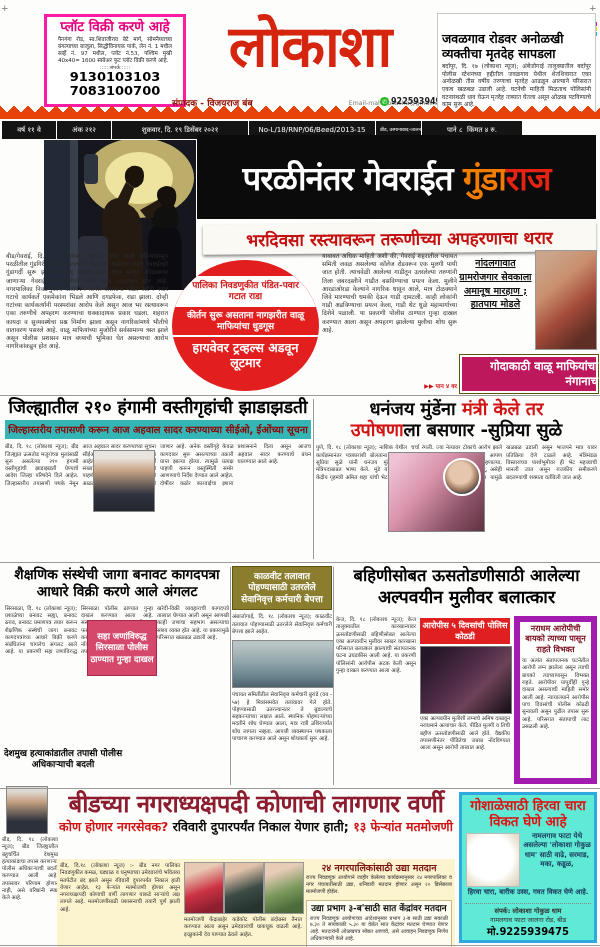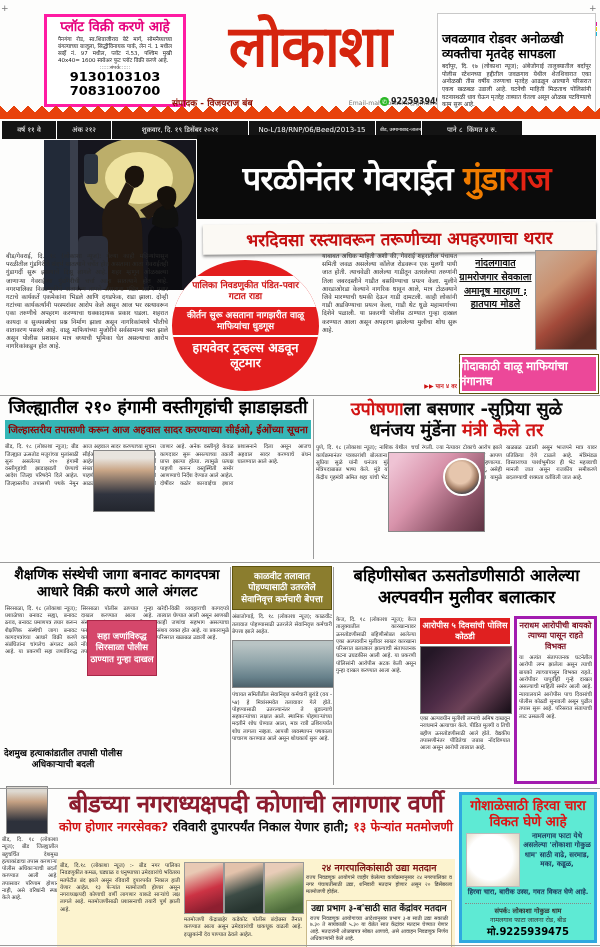--- a/index.html
+++ b/index.html
@@ -49,22 +49,22 @@
   #lead-col1{left:6px;top:252px;width:162px;height:141px;overflow:hidden;}
   #lead-oval{left:172px;top:260px;width:147px;height:131px;border-radius:50%;background:#e31e1e;overflow:hidden;
     display:flex;flex-direction:column;justify-content:center;text-align:center;}
   #lead-oval .o1{background:#fff;color:#cf1717;font-size:9px;font-weight:bold;padding:4px 16px 2px;line-height:1.25;}
   #lead-oval .o2{color:#fff;font-size:9px;font-weight:bold;padding:3px 12px;line-height:1.25;border-top:2px solid #fff;}
   #lead-oval .o3{color:#fff;font-size:12.5px;font-weight:bold;padding:3px 10px 5px;line-height:1.2;border-top:2px solid #fff;}
   #lead-col2{left:322px;top:252px;width:135px;height:141px;overflow:hidden;}
   #lead-side{left:459px;top:250px;width:138px;height:100px;display:flex;gap:3px;}
   #lead-side .txt{width:74px;font-size:9.5px;font-weight:bold;line-height:1.45;text-align:center;color:#111;padding-top:6px;text-decoration:underline;}
   #lead-side .ph{width:61px;height:98px;background:linear-gradient(140deg,#caa58c 10%,#c98f6e 35%,#a34a3a 60%,#5f2e24 85%);border:1px solid #999;}
-  #lead-olive{left:459px;top:354px;width:138px;height:38px;background:#ec4899;border:1px solid #5f540e;
-    box-shadow:inset 0 0 0 2px #fff;display:flex;align-items:center;justify-content:center;text-align:left;}
+  #lead-olive{left:459px;top:354px;width:138px;height:38px;background:#be185d;border:1px solid #5f540e;
+    box-shadow:inset 0 0 0 2px #fff;display:flex;align-items:center;justify-content:center;text-align:right;}
   #lead-olive .t{color:#fff;font-weight:bold;font-size:11.5px;line-height:1.3;}
   
   #s2-left{left:5px;top:398px;width:306px;height:160px;}
   #s2-left .h{font-size:17.5px;font-weight:bold;text-align:center;line-height:1.1;color:#000;}
   #s2-left .teal{margin-top:3px;background:#35b6b6;color:#8f0000;font-weight:bold;font-size:9.8px;text-align:center;line-height:19px;height:19px;white-space:nowrap;overflow:hidden;}
   #s2-left .b{margin-top:4px;height:108px;overflow:hidden;}
   #s2-ph1{left:93px;top:450px;width:60px;height:60px;background:linear-gradient(180deg,#e8e4de 12%,#c9a687 32%,#30343f 72%,#23262e);border:1px solid #888;}
   #s2-right{left:316px;top:398px;width:281px;height:160px;}
   #s2-right .h{font-size:18px;font-weight:bold;text-align:center;line-height:1.18;white-space:nowrap;}
   #s2-right .b{margin-top:4px;height:104px;overflow:hidden;}
@@ -86,21 +86,21 @@
   #s3-mid .b1{margin-top:3px;height:26px;overflow:hidden;}
   #s3-mid .ph{width:100px;height:46px;background:linear-gradient(180deg,#b9c4c4 8%,#92a6ab 45%,#66808a 80%,#4d616b);border:1px solid #888;margin-top:1px;}
   #s3-mid .b2{margin-top:3px;height:92px;overflow:hidden;}
   #s3-right{left:336px;top:566px;width:261px;height:220px;}
   #s3-right .h{font-size:16.5px;font-weight:bold;text-align:center;line-height:1.25;color:#000;white-space:nowrap;}
   #s3-right .c1{position:absolute;left:0;top:50px;width:80px;height:168px;overflow:hidden;}
   #s3-right .redbox{position:absolute;left:84px;top:52px;width:90px;height:26px;background:#e02020;color:#fff;font-weight:bold;
     font-size:8.2px;text-align:center;line-height:1.3;display:flex;align-items:center;justify-content:center;}
   #s3-right .ph{position:absolute;left:84px;top:80px;width:90px;height:66px;background:linear-gradient(135deg,#241726 10%,#4e2c47 45%,#6d4258 65%,#150d16);border:1px solid #777;}
   #s3-right .c2{position:absolute;left:84px;top:149px;width:90px;height:69px;overflow:hidden;}
-  #s3-right .side{position:absolute;left:178px;top:50px;width:83px;height:168px;border:3px solid #a21caf;box-sizing:border-box;padding:2px;}
+  #s3-right .side{position:absolute;left:178px;top:50px;width:83px;height:168px;border:6px solid #a21caf;box-sizing:border-box;padding:2px;}
   #s3-right .side .sh{font-size:8px;font-weight:bold;color:#7a1020;text-align:center;line-height:1.3;}
   #s3-right .side .sb{margin-top:2px;height:128px;overflow:hidden;}
   
   #s4-main{left:57px;top:790px;width:398px;height:154px;}
   #s4-main .h{font-size:24px;font-weight:bold;color:#8c1c2e;text-align:center;line-height:1.2;white-space:nowrap;letter-spacing:-.5px;}
   #s4-main .sub{font-size:12.5px;font-weight:bold;text-align:center;line-height:1.3;white-space:nowrap;}
   #s4-panel{position:absolute;left:0;top:56px;width:398px;height:96px;background:#fcf3cf;margin-top:13px;}
   #s4-panel .b1{position:absolute;left:3px;top:3px;width:120px;height:90px;overflow:hidden;}
   .wph{position:absolute;top:3px;width:38px;height:50px;border:1px solid #999;}
   #wph1{left:127px;background:linear-gradient(160deg,#e8c9b4 20%,#cc3344 55%,#8e1f30 85%);}
@@ -225,22 +225,22 @@
   <div class="abs rule-h" style="left:0;top:395px;width:600px;"></div>
 
   <div class="abs" id="s2-left">
     <div class="h">जिल्ह्यातील २१० हंगामी वस्तीगृहांची झाडाझडती</div>
     <div class="teal">जिल्हास्तरीय तपासणी करून आज अहवाल सादर करण्याच्या सीईओ, ईओंच्या सूचना</div>
     <div class="b tiny cols4">बीड, दि. १८ (लोकाशा न्यूज); बीड जिल्ह्यात ऊसतोड मजुरांच्या मुलांसाठी सुरू असलेल्या २१० हंगामी वस्तीगृहांची झाडाझडती घेण्याचे आदेश जिल्हा परिषदेने दिले आहेत. जिल्हास्तरीय तपासणी पथके नेमून आज अहवाल सादर करण्याच्या सूचना सीईओ व ईओंना देण्यात आल्या आहेत. वस्तीगृहांमधील विद्यार्थी संख्या, भोजन, निवास व्यवस्था यांची पाहणी केली जाणार असून त्रुटी आढळल्यास संबंधितांवर कारवाई केली जाणार आहे. अनेक वस्तीगृहे केवळ कागदावर सुरू असल्याच्या तक्रारी प्राप्त झाल्या होत्या. त्यामुळे प्रत्यक्ष पाहणी करून वस्तुस्थिती समोर आणण्याचे निर्देश देण्यात आले आहेत. दोषींवर कठोर कारवाईचा इशारा प्रशासनाने दिला असून आजच अहवाल सादर करण्याचे बंधन घालण्यात आले आहे.</div>
   </div>
   <div class="abs" id="s2-ph1"></div>
   <div class="abs rule-v" style="left:313px;top:399px;height:160px;"></div>
   <div class="abs" id="s2-right">
+    <div class="h"><span class="blk">धनंजय मुंडेंना </span><span class="red">मंत्री केले तर</span></div>
     <div class="h"><span class="red">उपोषण</span><span class="blk">ाला बसणार -सुप्रिया सुळे</span></div>
-    <div class="h"><span class="blk">धनंजय मुंडेंना </span><span class="red">मंत्री केले तर</span></div>
     <div class="b tiny cols3">पुणे, दि. १८ (लोकाशा न्यूज); नाशिक येथील कार्यक्रमानंतर पत्रकारांशी बोलताना खासदार सुप्रिया सुळे यांनी धनंजय मुंडे यांच्या मंत्रिपदाबाबत भाष्य केले. मुंडे यांची काल केंद्रीय गृहमंत्री अमित शहा यांची भेट झाल्याची चर्चा रंगली. ज्या नेत्यावर टोकाचे आरोप झाले आहेत, त्याला पुन्हा मंत्री केले तर आपण उपोषणाला बसणार असल्याचे त्या म्हणाल्या. राज्यपालांकडे आरोपांविरुद्ध दाद मागू, असेही त्यांनी स्पष्ट केले. राजकीय वर्तुळात यामुळे खळबळ उडाली असून भाजपने मात्र यावर प्रतिक्रिया देणे टाळले आहे. मंत्रिमंडळ विस्ताराच्या पार्श्वभूमीवर ही भेट महत्त्वाची मानली जात असून राजकीय समीकरणे बदलण्याची शक्यता वर्तविली जात आहे.</div>
   </div>
   <div class="abs" id="s2-ph2">
     <div class="inset"></div>
   </div>
 
   <div class="abs rule-h" style="left:0;top:562px;width:600px;"></div>
 
   <div class="abs" id="s3-left">
     <div class="h">शैक्षणिक संस्थेची जागा बनावट कागदपत्रा आधारे विक्री करणे आले अंगलट</div>

